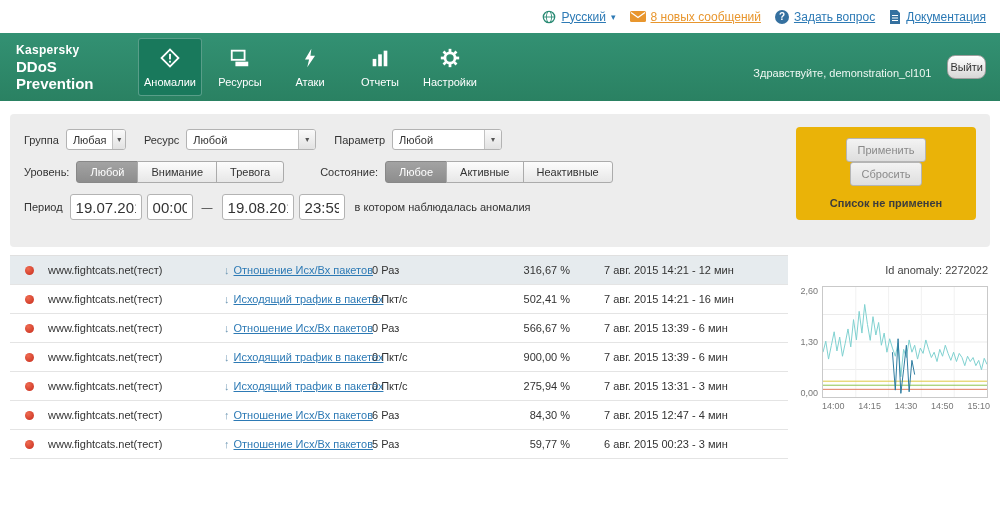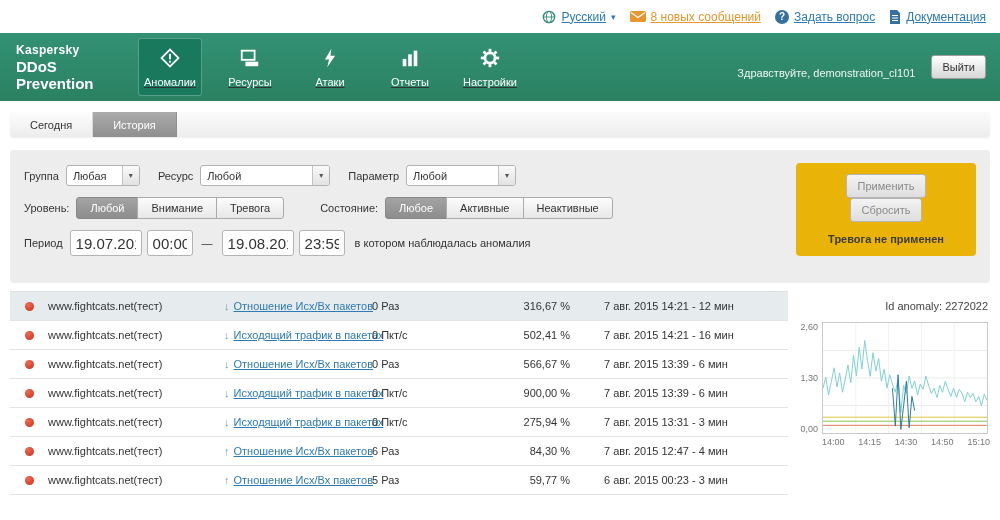--- a/index.html
+++ b/index.html
@@ -12,43 +12,43 @@
   .top-link .lbl{text-decoration:underline;}
   .top-link .caret{font-size:9px;}
   .tl-icon{display:inline-flex;align-items:center;}
   .q-circle{width:14px;height:14px;border-radius:50%;background:#35709f;color:#fff;font-size:10px;font-weight:bold;display:inline-flex;align-items:center;justify-content:center;}
 
   
   .header{height:68px;background:linear-gradient(#339173,#2a8162);display:flex;align-items:center;}
   .brand{color:#fff;width:138px;padding-left:16px;}
   .brand .b1{font-size:12px;font-weight:bold;letter-spacing:.3px;}
   .brand .b2{font-size:15px;font-weight:bold;margin-top:1px;}
-  .nav{display:flex;align-items:center;gap:16px;height:100%;text-decoration:underline;}
+  .nav{display:flex;align-items:center;gap:6px;height:100%;}
   .nav-item{width:64px;height:58px;display:flex;flex-direction:column;align-items:center;justify-content:center;gap:5px;color:#fff;cursor:pointer;border-radius:3px;align-self:center;}
   .nav-item.active{background:#19795c;box-shadow:inset 0 0 0 1px rgba(255,255,255,.28);}
   .nav-label{font-size:11px;}
   .header-right{margin-left:auto;display:flex;align-items:flex-end;gap:16px;padding-right:14px;color:#eef7f2;font-size:11px;}
-  .logout{font-family:inherit;font-size:11px;padding:5px 10px;border:1px solid #9f9f9f;border-radius:3px;background:linear-gradient(#ffffff,#d7d7d7);color:#333;cursor:pointer;}
+  .logout{font-family:inherit;font-size:11px;padding:5px 2px;border:1px solid #9f9f9f;border-radius:8px;background:linear-gradient(#ffffff,#d7d7d7);color:#333;cursor:pointer;}
 
   
   .tabstrip{margin:11px 10px 0;height:25px;background:linear-gradient(#fbfbfb,#ededed);border-radius:4px;display:flex;box-shadow:0 1px 2px rgba(0,0,0,.08);overflow:hidden;}
   .tab{padding:0 20px;display:flex;align-items:center;font-size:11px;color:#333;background:linear-gradient(#fdfdfd,#ececec);border-right:1px solid #d9d9d9;cursor:pointer;}
   .tab.active{background:linear-gradient(#ababab,#8f8f8f);color:#fff;border-right-color:#8f8f8f;}
 
   
   .filters{position:relative;margin:13px 10px 0;background:#ededed;border-radius:4px;padding:15px 14px 16px;}
   .f-row{display:flex;align-items:center;margin-bottom:11px;}
   .f-row:last-child{margin-bottom:0;}
   .f-label{margin-right:7px;color:#333;white-space:nowrap;}
   .gap{width:18px;flex:0 0 18px;}
   .select{height:21px;background:#fff;border:1px solid #b3b3b3;border-radius:3px;display:inline-flex;align-items:center;cursor:pointer;overflow:hidden;}
   .select .sval{padding:0 6px;flex:1;}
   .select .sarrow{width:17px;align-self:stretch;border-left:1px solid #c2c2c2;background:linear-gradient(#fafafa,#e2e2e2);display:flex;align-items:center;justify-content:center;font-size:8px;color:#555;}
   .select .sarrow::after{content:"▾";}
-  .sel-72{width:74px;justify-content:space-between;}.sel-128{width:130px;}.sel-108{width:110px;}
+  .sel-72{width:60px;justify-content:space-between;}.sel-128{width:130px;}.sel-108{width:110px;}
   .seg{display:inline-flex;}
   .seg-btn{font-family:inherit;font-size:11px;padding:4px 13px;border:1px solid #ababab;background:linear-gradient(#fcfcfc,#e7e7e7);color:#333;cursor:pointer;margin-left:-1px;}
   .seg-btn:first-child{border-radius:3px 0 0 3px;margin-left:0;}
   .seg-btn:last-child{border-radius:0 3px 3px 0;}
   .seg-btn.active{background:linear-gradient(#a3a3a3,#8d8d8d);color:#fff;border-color:#888;}
   .inp{height:21px;border:1px solid #b3b3b3;border-radius:3px;padding:12px 5px;font-family:inherit;font-size:15px;color:#333;}
   .inp.date{width:72px;}
   .inp.time{width:46px;margin-left:5px;}
   .dash{margin:0 9px;color:#333;}
   .note{margin-left:10px;color:#333;}
@@ -179,28 +179,20 @@
             </svg></span>
     <span class="nav-label">Настройки</span>
   </div>
       </nav>
     <div class="header-right">
       <span class="greeting">Здравствуйте, demonstration_cl101</span>
       <button class="logout">Выйти</button>
     </div>
   </header>
 
-  <div class="tabstrip">
-      <div class="tab">
-    <span class="tab-label">Сегодня</span>
-  </div>
-      <div class="tab active">
-    <span class="tab-label">История</span>
-  </div>
-    </div>
 
   <section class="filters">
     <div class="f-row">
       <span class="f-label">Группа</span>
       <span class="select sel-72">
         <span class="sval">Любая</span>
         <span class="sarrow"></span>
       </span>
       <span class="gap"></span>
       <span class="f-label">Ресурс</span>
@@ -241,21 +233,21 @@
       <input class="inp date" value="19.08.2015" style="">
       <input class="inp time" value="23:59" style="">
       <span class="note">в котором наблюдалась аномалия</span>
     </div>
 
     <div class="filter-status">
       <div>
         <button class="fbtn">Применить</button>
         <button class="fbtn">Сбросить</button>
       </div>
-      <div class="filter-note">Тревога не применен</div>
+      <div class="filter-note">Список не применен</div>
     </div>
   </section>
 
 
   <div class="content">
     <div class="atable">
         <div class="t-row selected">
     <span class="c-dot">
             <span class="dot"></span>
           </span>

